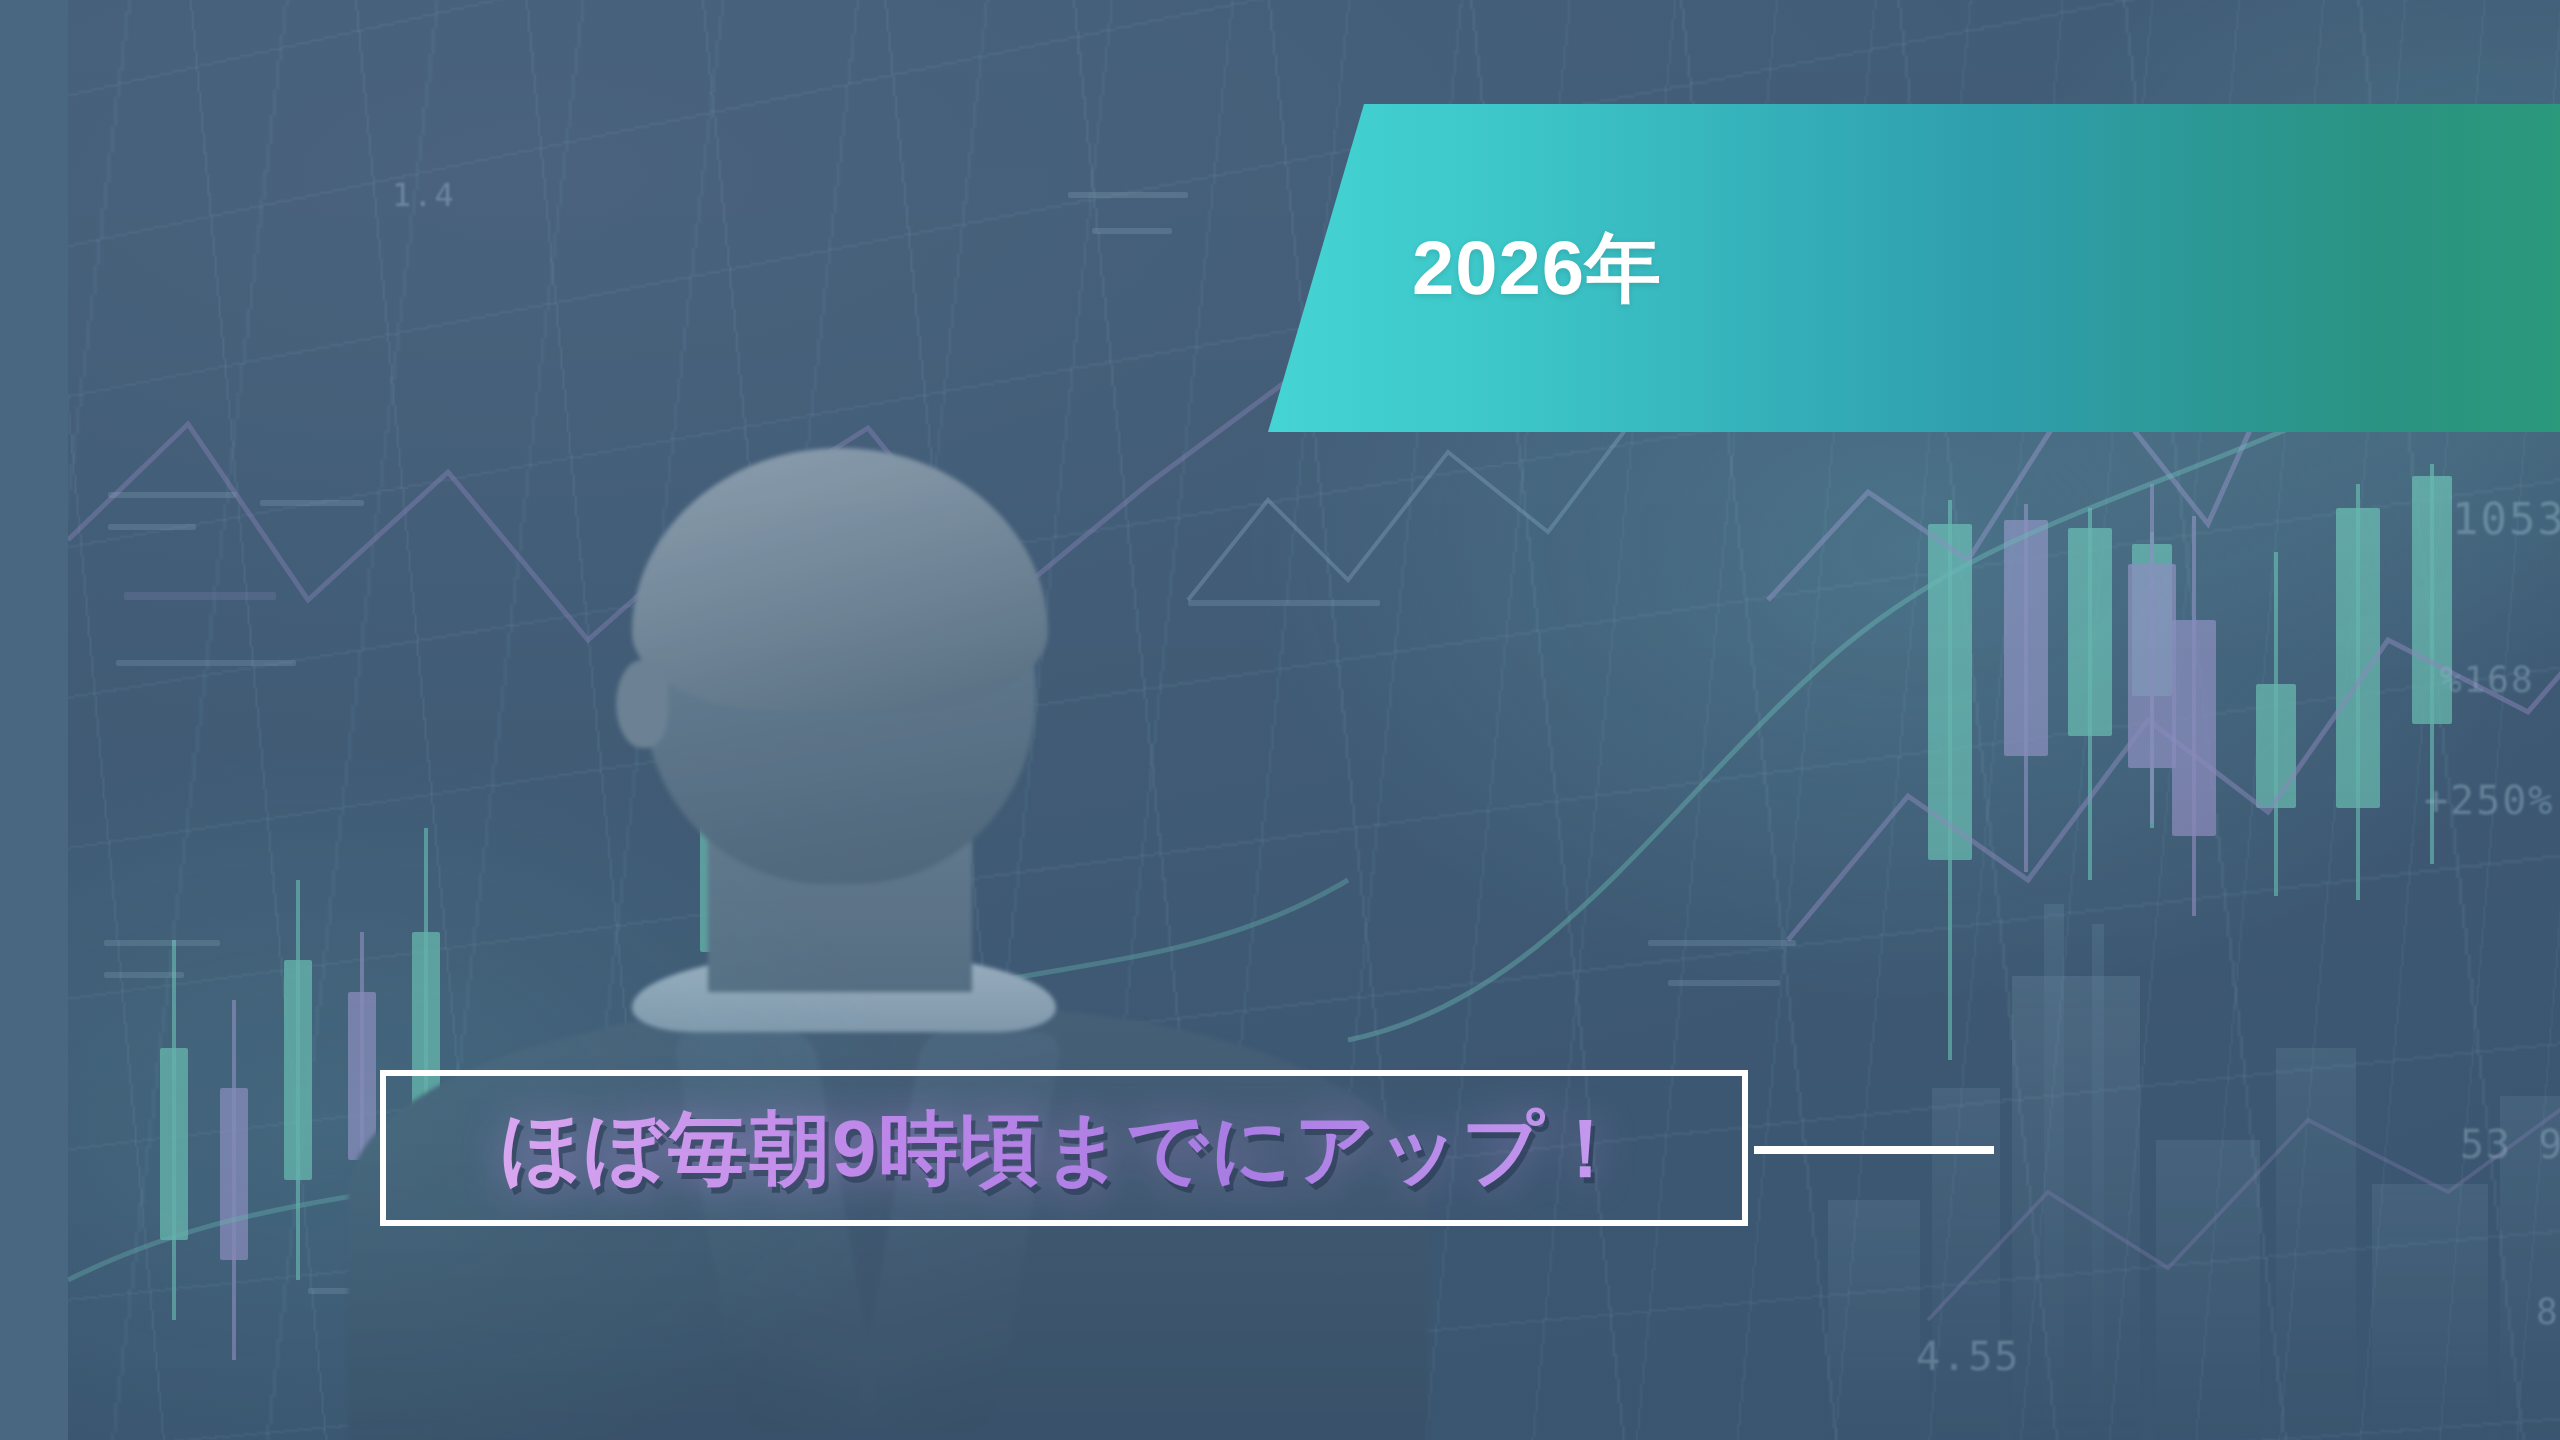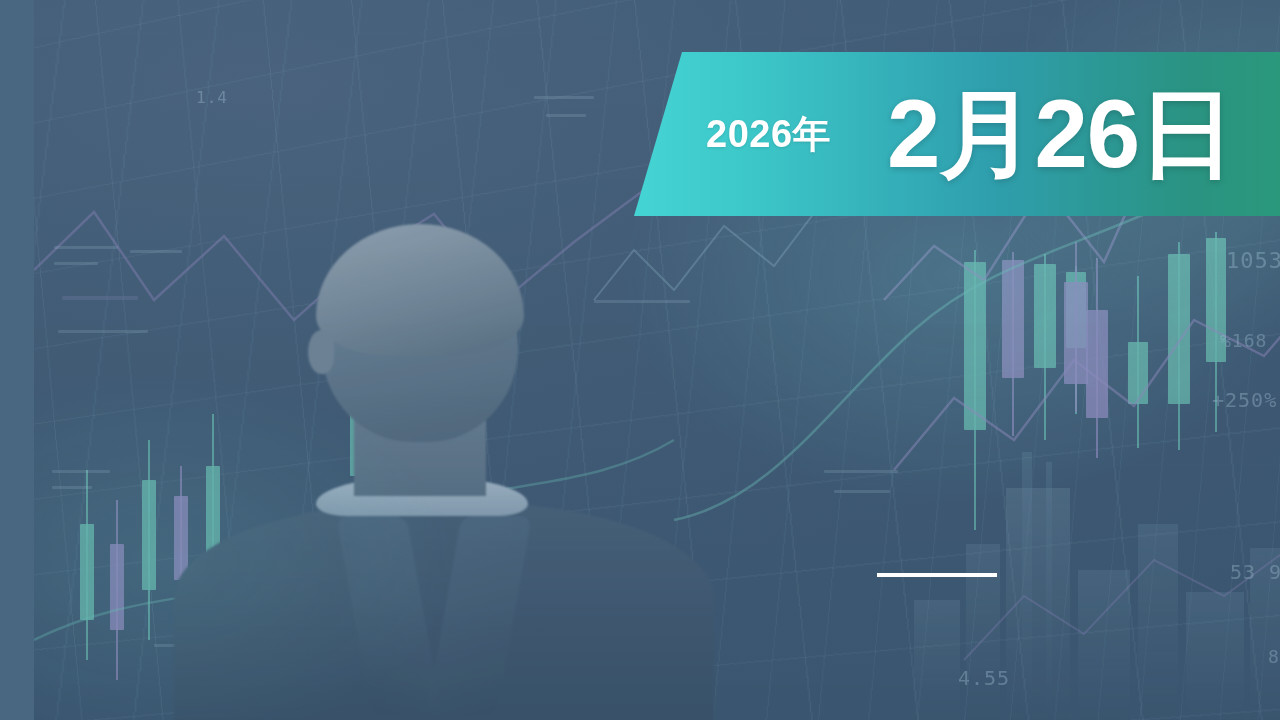--- a/index.html
+++ b/index.html
@@ -318,19 +318,21 @@
     <div class="hair"></div>
     <div class="ear"></div>
   </div>
 
   <div class="layer photo-tint"></div>
   <div class="layer bg-glow"></div>
   <div class="layer photo-lift"></div>
 
   <div class="date-banner">
     <span class="date-year">2026年</span>
-    <span class="date-main">2月26日</span>
-  </div>
-
-
+  </div>
+
+
+  <div class="sub-box">
+    <span class="sub-text">ほぼ毎朝9時頃までにアップ！</span>
+  </div>
   <div class="sub-rule"></div>
 
 </div>
 
 </body></html>

